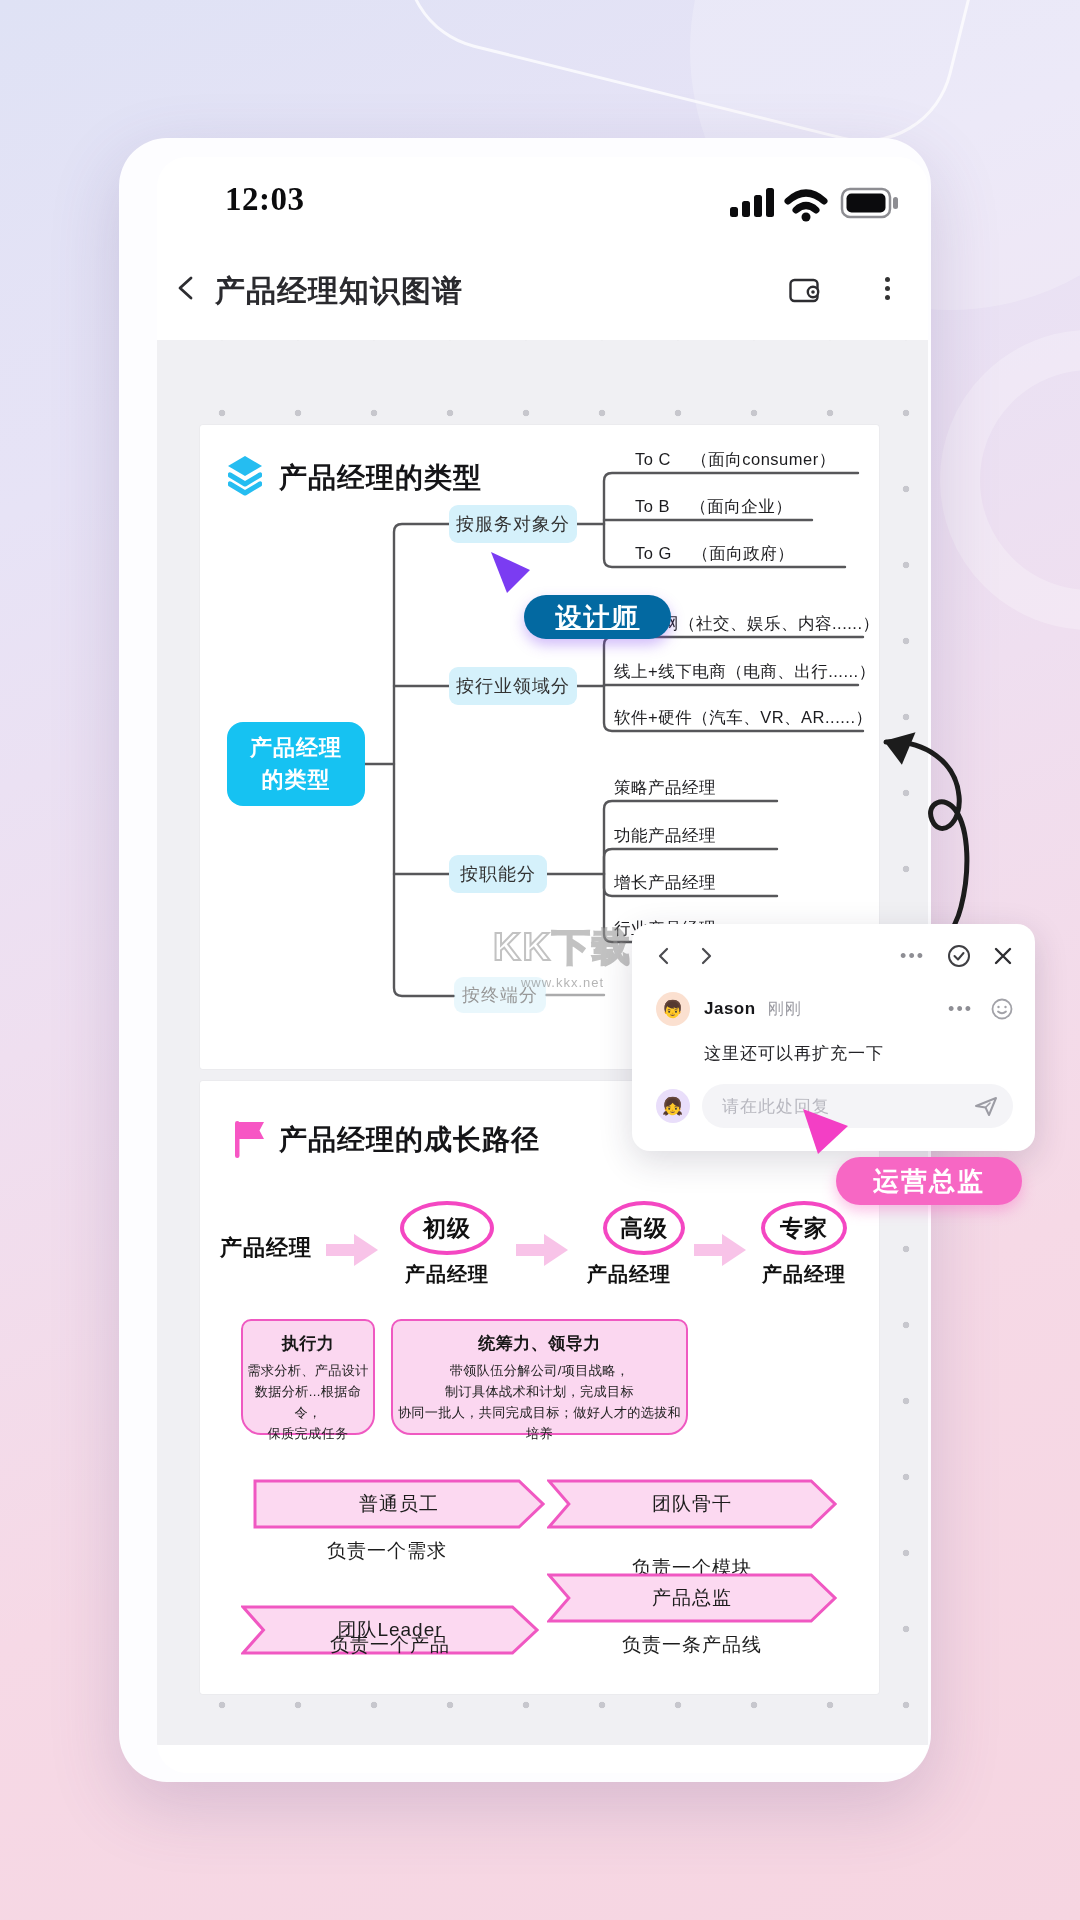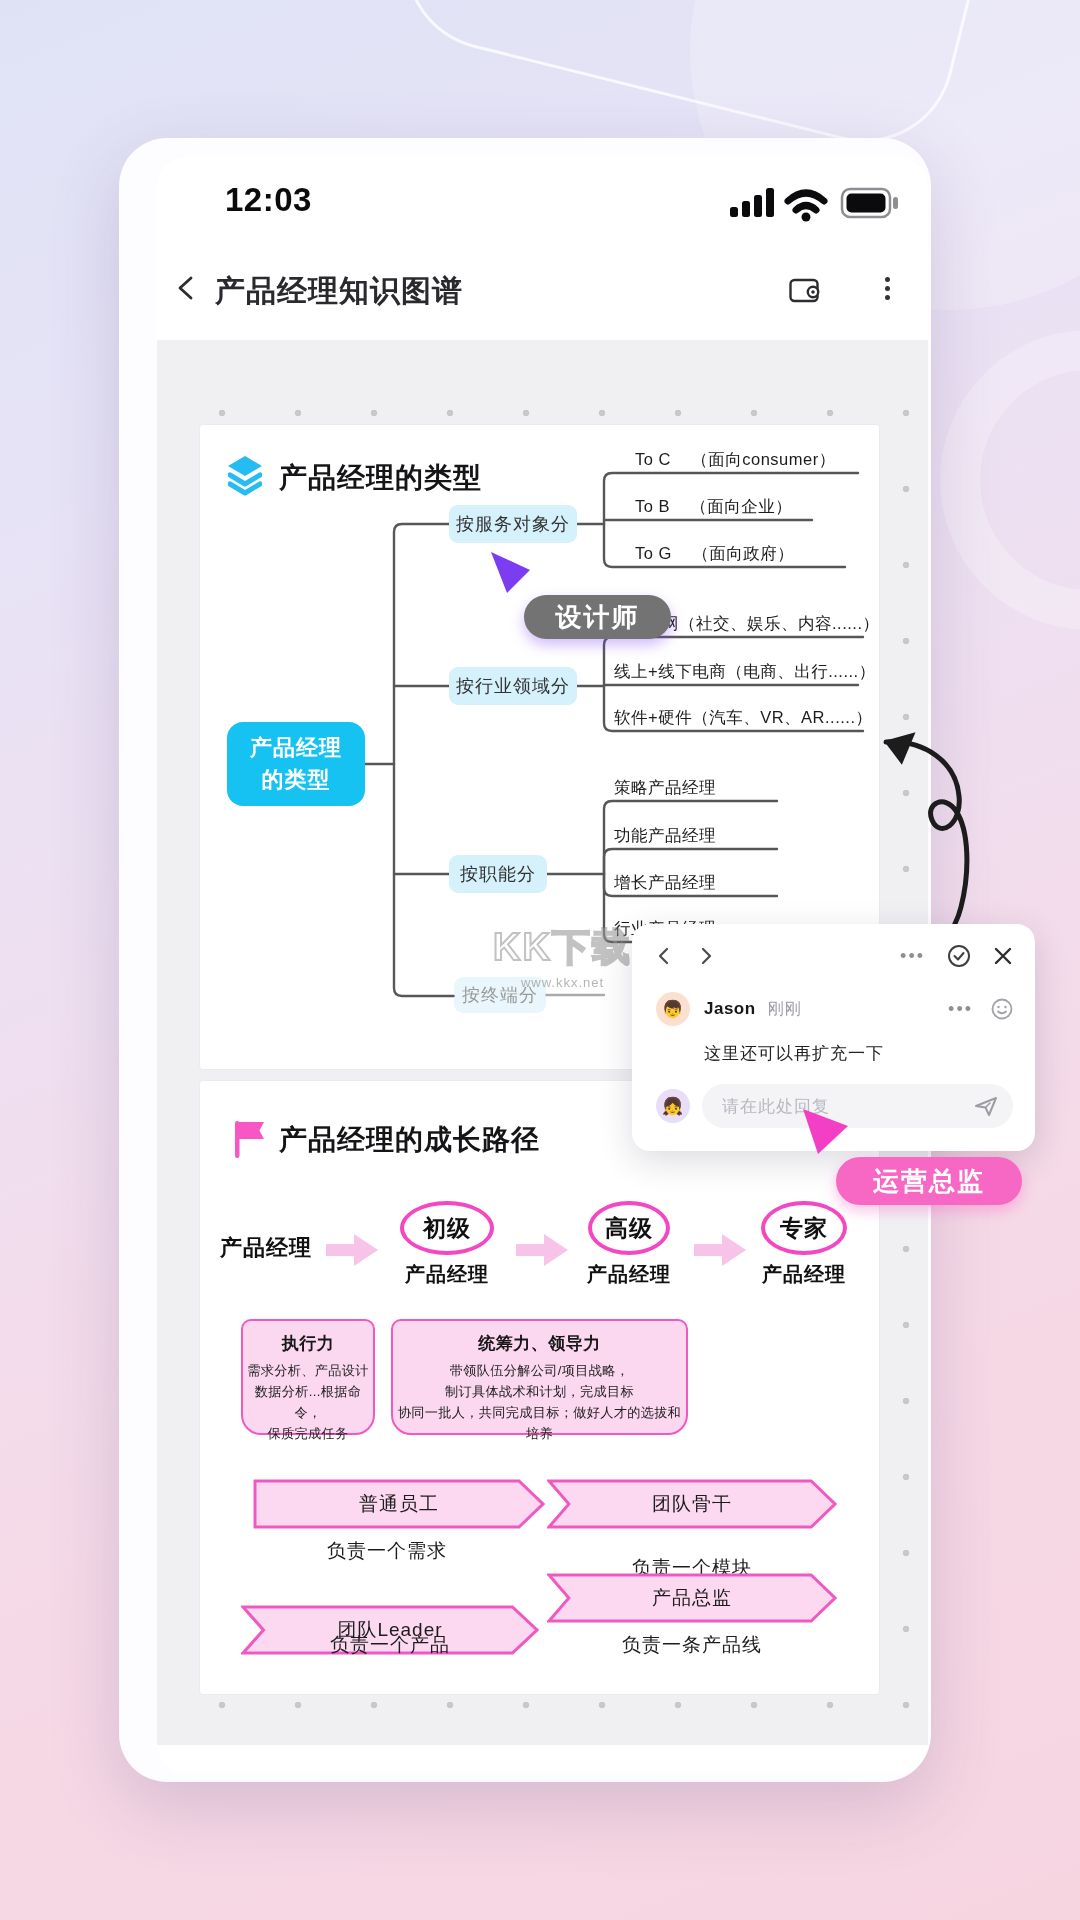--- a/index.html
+++ b/index.html
@@ -19,21 +19,21 @@
   .bg-ring3 { position:absolute; left:940px; top:330px; width:300px; height:300px;
     border-radius:50%; border:40px solid rgba(255,255,255,.25); }
 
   
   .device { position:absolute; left:119px; top:138px; width:812px; height:1644px;
     background:#fdfdff; border-radius:48px; box-shadow:0 24px 70px rgba(90,70,130,.20); }
   .screen { position:absolute; left:157px; top:157px; width:771px; height:1616px;
     background:#ffffff; border-radius:30px; overflow:hidden; }
 
   
-  .time { position:absolute; left:68px; top:24px; font-size:33px; font-weight:700; color:#0b0b0d; letter-spacing:.5px; }
+  .time { position:absolute; left:68px; top:24px; font-size:33px; font-weight:700; color:#0b0b0d; letter-spacing:.5px;font-family:Liberation Serif, serif; }
   .sicons { position:absolute; right:22px; top:26px; }
 
   
   .nav-back { position:absolute; left:16px; top:118px; width:26px; height:26px; }
   .nav-title { position:absolute; left:58px; top:114px; font-size:30px; font-weight:700; color:#2a2a2e; letter-spacing:1px; }
   .nav-map { position:absolute; left:632px; top:120px; width:34px; height:28px; }
   .nav-kebab { position:absolute; left:726px; top:116px; width:8px; height:32px; }
   .nav-kebab i { display:block; width:5px; height:5px; border-radius:50%; background:#333; margin:4px auto; }
 
   
@@ -57,22 +57,22 @@
   .b2 { left:249px; top:242px; width:128px; height:38px; }
   .b3 { left:249px; top:430px; width:98px;  height:38px; }
   .b4 { left:254px; top:552px; width:92px;  height:36px; opacity:.5; }
 
   .leaf { position:absolute; font-size:16.5px; color:#1c1c1f; white-space:pre; letter-spacing:.5px; }
   .mm-svg { position:absolute; left:0; top:0; }
 
   
   .pill { position:absolute; display:flex; align-items:center; justify-content:center;
     color:#fff; font-weight:600; border-radius:999px; letter-spacing:2px; }
-  .pill-designer { left:524px; top:595px; width:147px; height:44px; background:#737373; font-size:26px;
-    box-shadow:0 6px 14px rgba(123,60,242,.35); z-index:20; }
+  .pill-designer { left:524px; top:595px; width:147px; height:44px; background:#0369a1; font-size:26px;
+    box-shadow:0 6px 14px rgba(123,60,242,.35); z-index:20;text-decoration:underline; }
   .pill-ops { left:836px; top:1157px; width:186px; height:48px; background:#f767c4; font-size:26px;
     box-shadow:0 6px 14px rgba(247,103,196,.4); z-index:46; }
   .cursor-purple { left:488px; top:549px; width:46px; height:48px; z-index:21; }
   .cursor-pink { left:800px; top:1106px; width:54px; height:56px; z-index:47; }
 
   
   .hand-arrow { left:850px; top:700px; width:150px; height:240px; z-index:30; }
 
   
   .watermark { position:absolute; left:470px; top:922px; width:185px; text-align:center; z-index:15; }
@@ -238,21 +238,21 @@
         <polygon points="0,11 28,11 28,1 52,17 28,33 28,23 0,23" fill="#f8c3e8"></polygon>
       </svg>
       <svg class="g-arrow" style="left:316px; top:152px;" viewBox="0 0 52 34">
         <polygon points="0,11 28,11 28,1 52,17 28,33 28,23 0,23" fill="#f8c3e8"></polygon>
       </svg>
       <svg class="g-arrow" style="left:494px; top:152px;" viewBox="0 0 52 34">
         <polygon points="0,11 28,11 28,1 52,17 28,33 28,23 0,23" fill="#f8c3e8"></polygon>
       </svg>
 
       <div class="g-oval" style="left:200px; top:120px; width:94px;">初级</div>
-      <div class="g-oval" style="left:388px; top:120px; width:82px;font-family:Liberation Mono, monospace;">高级</div>
+      <div class="g-oval" style="left:403px; top:120px; width:82px;font-family:Liberation Mono, monospace;">高级</div>
       <div class="g-oval" style="left:561px; top:120px; width:86px;">专家</div>
       <div class="g-ovlabel" style="left:182px;">产品经理</div>
       <div class="g-ovlabel" style="left:364px;">产品经理</div>
       <div class="g-ovlabel" style="left:539px;">产品经理</div>
 
       <div class="capbox" style="left:41px; width:134px;">
         <h4>执行力</h4>
         <p>需求分析、产品设计
 数据分析...根据命令，
 保质完成任务</p>

